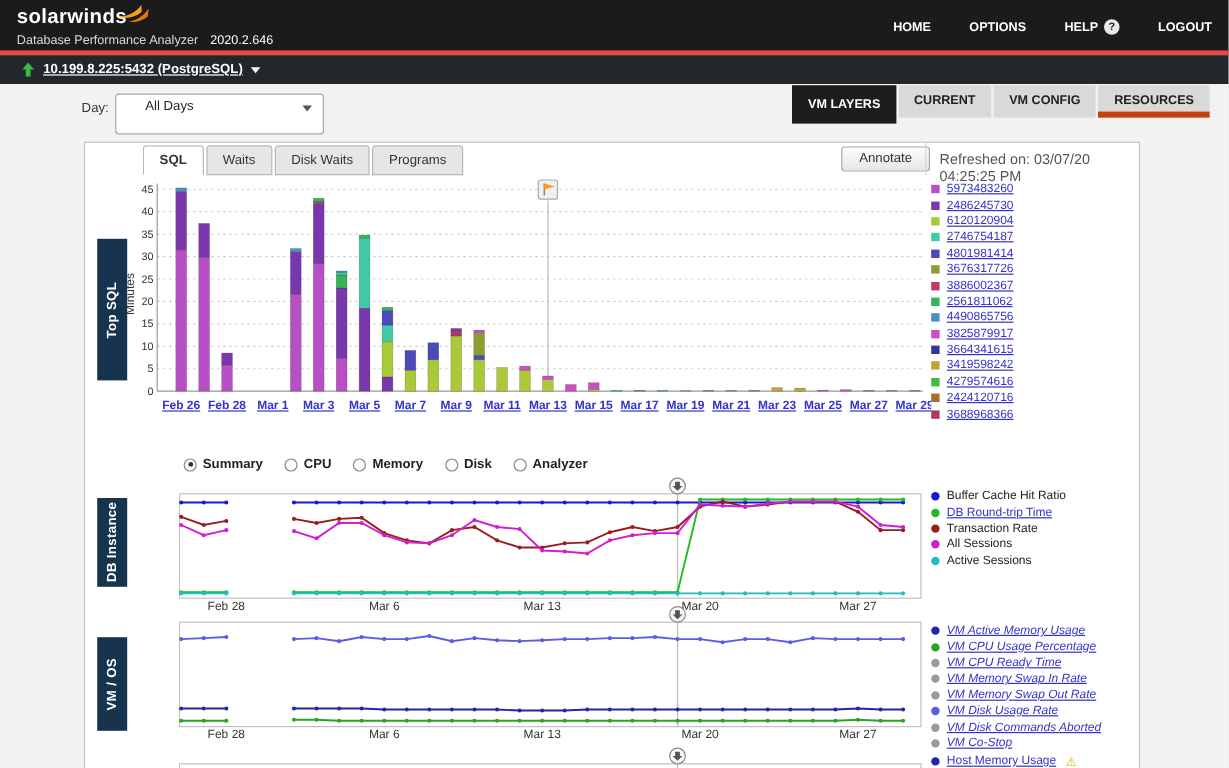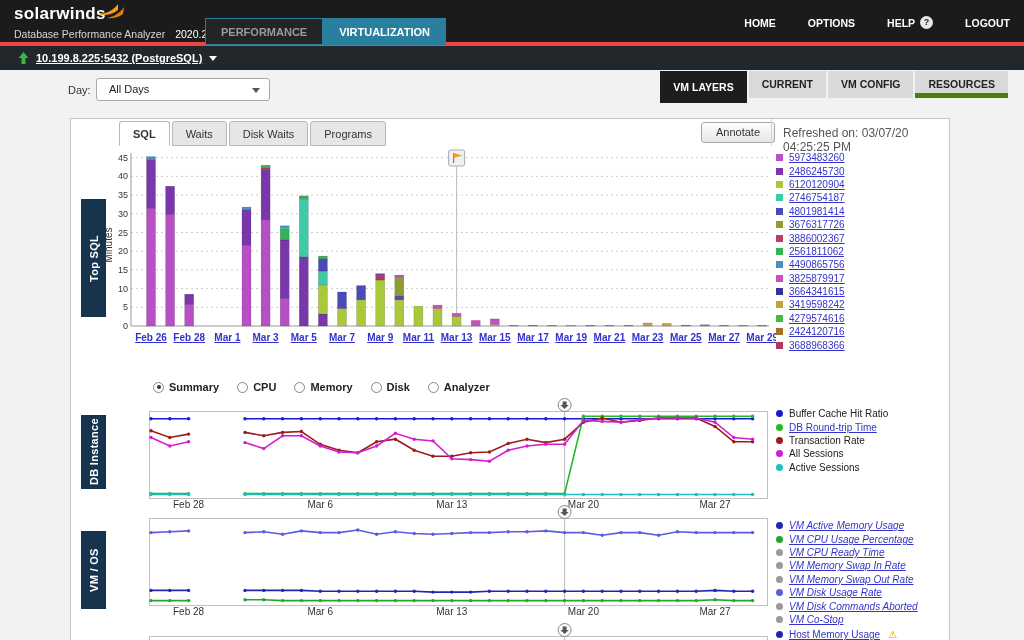--- a/index.html
+++ b/index.html
@@ -20,27 +20,27 @@
   .hdr-menu .mi { color:#fff; font-size:10.5px; font-weight:bold; cursor:pointer; display:flex; align-items:center; gap:5px; }
   .help-badge { display:inline-block; width:13px; height:13px; border-radius:50%; background:#e8e8e8; color:#222; font-size:9px; font-weight:bold; text-align:center; line-height:13px; }
 
   
   .subbar { position:absolute; left:0; top:46px; width:1024px; height:24px; background:#21272a; display:flex; align-items:center; padding-left:18px; gap:7px; }
   .inst-link { color:#fff; font-size:11px; font-weight:bold; text-decoration:underline; cursor:pointer; }
   .caret-down-w { width:0; height:0; border-left:4px solid transparent; border-right:4px solid transparent; border-top:5px solid #fff; }
 
   
   .day-label { position:absolute; left:68px; top:84px; font-size:11px; color:#333; }
-  .day-select { position:absolute; left:96px; top:78px; width:174px; height:23px; background:#fff; border:1px solid #a8a8a8; border-radius:3px; font-size:11px; color:#222; line-height:21px; padding-left:12px; cursor:pointer; }
+  .day-select { position:absolute; left:96px; top:78px; width:174px; height:34px; background:#fff; border:1px solid #a8a8a8; border-radius:3px; font-size:11px; color:#222; line-height:21px; padding-left:24px; cursor:pointer; }
   .day-select .sel-caret { position:absolute; right:9px; top:9px; width:0; height:0; border-left:4px solid transparent; border-right:4px solid transparent; border-top:5px solid #555; }
 
   .view-tabs { position:absolute; top:71px; right:16px; display:flex; gap:2px; align-items:flex-start; }
   .view-tab { height:27px; line-height:27px; padding:0 13px; font-size:10.5px; font-weight:bold; color:#222; background:#d9d9d9; border-bottom:5px solid transparent; cursor:pointer; }
   .view-tab.active { background:#1d1d1d; color:#fff; height:32px; line-height:32px; border-bottom:none; }
-  .view-tab.redline { border-bottom:5px solid #4d7c0f; }
+  .view-tab.redline { border-bottom:5px solid #c2410c; }
 
   
   .panel { position:absolute; left:70px; top:118px; width:880px; height:530px; background:#fff; border:1px solid #c4c4c4; }
   .panel-tabs { position:absolute; left:4px; top:2px; display:flex; gap:2px;padding-left:44px; }
   .ptab { height:25px; line-height:24px; padding:0 13px; font-size:11px; color:#333; background:#e6e6e6; border:1px solid #b8b8b8; border-radius:3px 3px 0 0; cursor:pointer; }
   .ptab.active { background:#fff; font-weight:bold; border-bottom-color:#fff; }
   .annotate-btn { position:absolute; left:630px; top:3px; height:21px; padding:0 14px; font-size:11px; color:#333; background:linear-gradient(#fdfdfd,#e6e6e6); border:1px solid #a8a8a8; border-radius:3px; cursor:pointer; line-height:19px; }
   .ref-divider { position:absolute; left:700px; top:0; width:1px; height:27px; background:#d5d5d5; }
   .refreshed { position:absolute; left:712px; top:7px; font-size:12px; color:#555; }
 
@@ -84,24 +84,20 @@
 
   <div class="topbar">
     <div class="logo">solarwinds</div>
     <svg class="logo-swoosh" width="28" height="18" viewBox="0 0 28 18">
       <path d="M1 12 C8 12 16 9 21 2 L21 8 C15 13 7 14 1 12 Z" fill="#f99d1c"></path>
       <path d="M10 16 C16 15 22 12 27 5 L26 12 C21 16 14 17 10 16 Z" fill="#e07b12"></path>
     </svg>
     <div class="product-line">
       <span>Database Performance Analyzer</span><span class="ver">2020.2.646</span>
     </div>
-    <div class="hdr-tabs">
-        <div class="hdr-tab">PERFORMANCE</div>
-        <div class="hdr-tab active">VIRTUALIZATION</div>
-      </div>
     <div class="hdr-menu">
         <div class="mi">
           <span>HOME</span>
         </div>
         <div class="mi">
           <span>OPTIONS</span>
         </div>
         <div class="mi">
           <span>HELP</span>
           <span class="help-badge">?</span>

